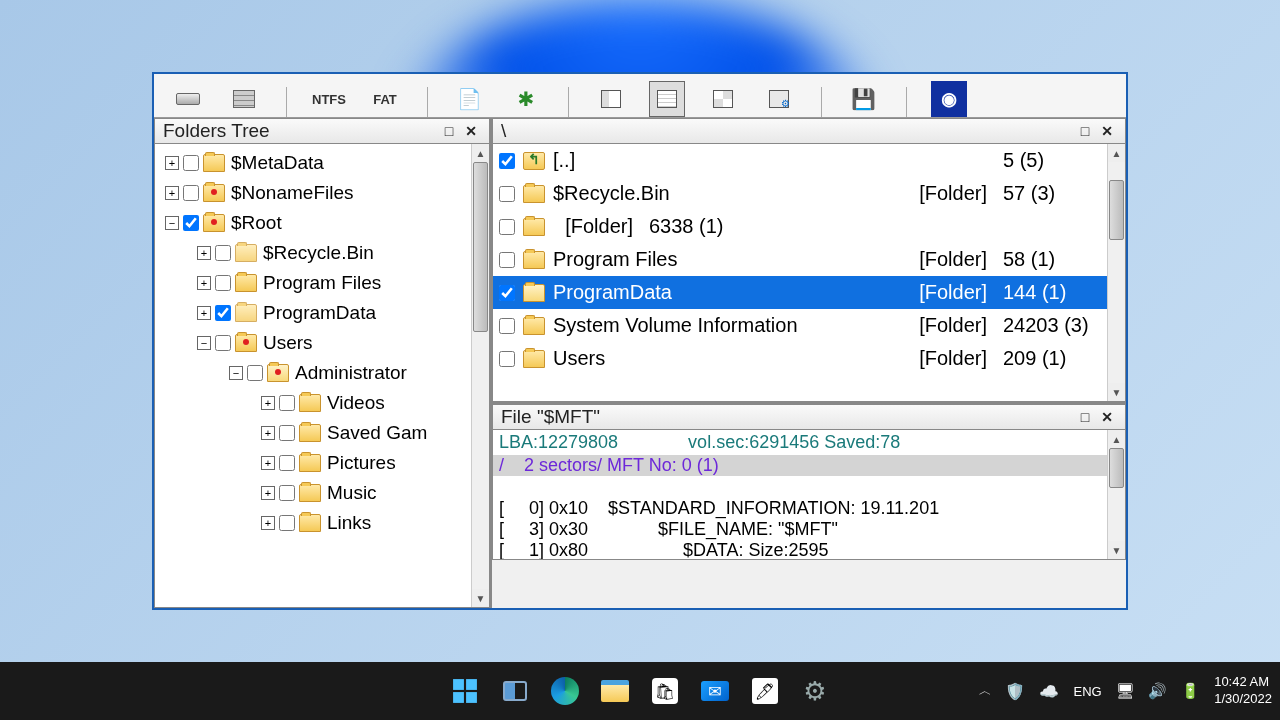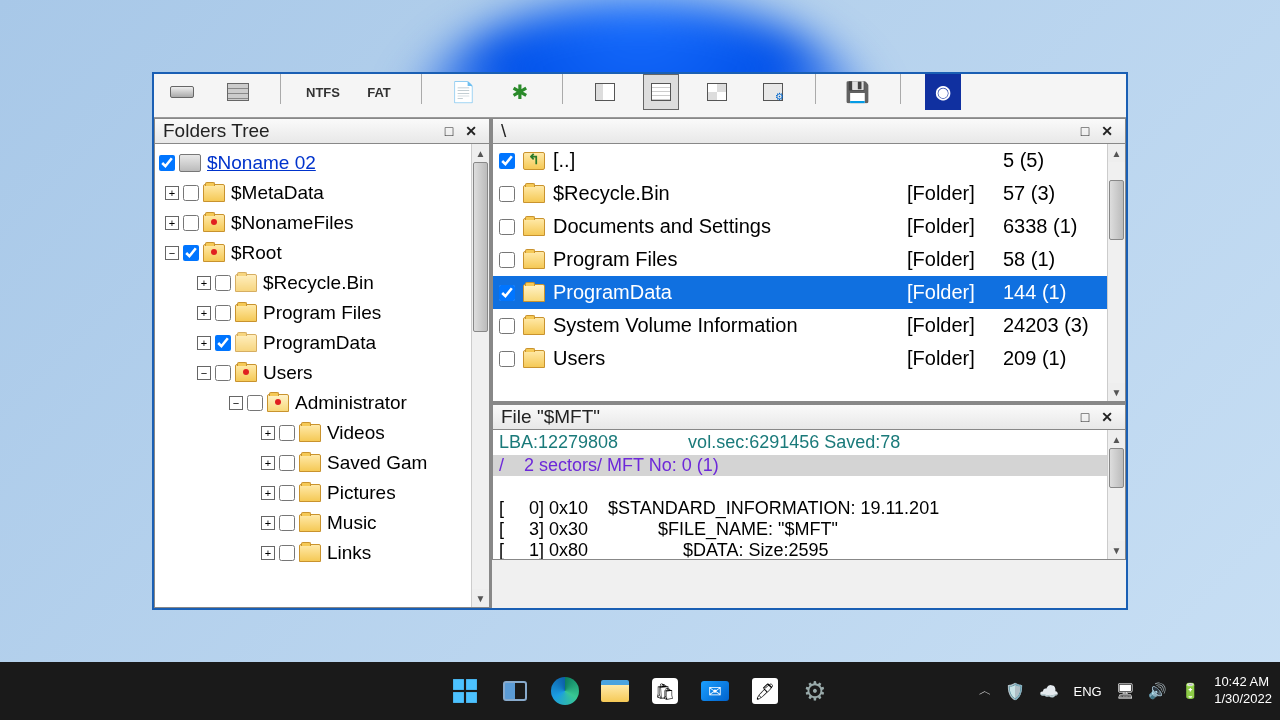--- a/index.html
+++ b/index.html
@@ -1,20 +1,20 @@
 <!DOCTYPE html>
 <html><head>
 <meta charset="utf-8">
 <style>
 *{box-sizing:border-box;margin:0;padding:0;font-family:"Segoe UI",Tahoma,sans-serif}
 body{width:1280px;height:720px;overflow:hidden;background:linear-gradient(135deg,#a8c8e8 0%,#c8dff4 100%);position:relative}
 .desktop-bg{position:absolute;inset:0;background:radial-gradient(ellipse 400px 300px at 50% 30%,rgba(0,100,255,.6) 0%,transparent 60%),linear-gradient(135deg,#a8c8e8 0%,#c8dff4 100%)}
 .bloom{position:absolute;top:0;left:50%;transform:translateX(-50%);width:500px;height:300px;background:radial-gradient(circle at 50% 0%,#1a6fff 0%,#0050e8 40%,transparent 70%);border-radius:50%;filter:blur(20px)}
 .app-window{position:absolute;top:72px;left:152px;width:976px;height:538px;background:#f0f0f0;border:2px solid #1a5fb4}
-.toolbar{height:44px;background:#f5f5f5;border-bottom:1px solid #999;display:flex;align-items:flex-start;padding:0 10px;gap:20px}
+.toolbar{height:44px;background:#f5f5f5;border-bottom:1px solid #999;display:flex;align-items:flex-end;padding:0 16px;gap:20px}
 .tool-btn{width:36px;height:36px;background:#f5f5f5;border:1px solid transparent;display:flex;align-items:center;justify-content:center;cursor:pointer}
 .tool-btn.active{border:1px solid #666;background:#ddd}
 .tool-sep{width:1px;height:30px;background:#aaa;margin:0 4px}
 .panels{display:flex;height:calc(100% - 44px)}
 .left-panel{width:338px;border-right:2px solid #888;display:flex;flex-direction:column}
 .right-panel{flex:1;display:flex;flex-direction:column}
 .panel-header{height:26px;background:linear-gradient(#fafafa,#e8e8e8);border:1px solid #888;display:flex;align-items:center;padding:0 8px;font-size:19px;color:#222}
 .panel-ctrls{margin-left:auto;display:flex;gap:2px}
 .pctrl{width:20px;height:20px;display:flex;align-items:center;justify-content:center;cursor:pointer;font-size:14px;font-weight:bold}
 .panel-body{flex:1;background:#fff;overflow:hidden;position:relative;border:1px solid #888;border-top:none}
@@ -36,21 +36,21 @@
 .scroll-thumb{position:absolute;left:1px;right:1px;background:linear-gradient(90deg,#ddd,#bbb);border:1px solid #888;border-radius:2px}
 .scroll-arrow{position:absolute;left:0;right:0;height:18px;background:#eee;display:flex;align-items:center;justify-content:center;font-size:10px;color:#555}
 .file-list{font-size:20px}
 .fl-header{display:flex;height:30px;background:linear-gradient(#fafafa,#e8e8e8);border-bottom:1px solid #aaa}
 .fl-hcol{padding:4px 8px;border-right:1px solid #ccc}
 .fl-row{display:flex;align-items:center;height:33px;padding-left:6px}
 .fl-row.sel{background:#1070e0;color:#fff}
 .fl-chk{width:16px;height:16px;margin-right:8px;flex-shrink:0}
 .fl-ico{width:22px;height:18px;margin-right:8px;flex-shrink:0}
 .fl-name{flex:1;white-space:nowrap;overflow:hidden}
-.fl-size{width:88px;text-align:left;padding-right:8px}
+.fl-size{width:88px;text-align:right;padding-right:8px}
 .fl-mft{width:130px;padding-left:8px}
 .up-ico{background:linear-gradient(#ffe9a8,#f5c956);border:1px solid #c9932e;border-radius:2px;position:relative}
 .up-ico::after{content:"↰";position:absolute;top:-2px;left:4px;font-size:14px;color:#2a7a2a;font-weight:bold}
 .bottom-pane{height:158px;border-top:2px solid #888;display:flex;flex-direction:column}
 .mft-body{flex:1;background:#fff;font-family:"Consolas","Courier New",monospace;font-size:18px;padding:2px 6px;position:relative;border:1px solid #888;border-top:none;overflow:hidden;white-space:pre}
 .mft-l1{color:#1a7a7a}
 .mft-l2{background:#d4d4d4;color:#6d28d9;display:block;margin:2px -6px;padding:0 6px}
 .taskbar{position:absolute;bottom:0;left:0;right:0;height:58px;background:#1a1a1a;display:flex;align-items:center}
 .tb-center{position:absolute;left:50%;transform:translateX(-50%);display:flex;gap:8px;align-items:center}
 .tb-icon{width:42px;height:42px;display:flex;align-items:center;justify-content:center;border-radius:4px;cursor:pointer}
@@ -116,26 +116,20 @@
       <div class="panel-header">
         <span>Folders Tree</span>
         <div class="panel-ctrls">
           <span class="pctrl">□</span>
           <span class="pctrl">✕</span>
         </div>
       </div>
       <div class="panel-body">
         <div class="tree">
           <div class="tree-row">
-              <span class="tree-indent" style="width:4px"></span>
-              <input type="checkbox" class="tree-chk" checked="" style="">
-              <span class="tree-ico drive-ico"></span>
-              <span class="tree-label hot">$Noname 02</span>
-            </div>
-          <div class="tree-row">
               <span class="tree-indent" style="width:10px"></span>
               <span class="tree-exp">+</span>
               <input type="checkbox" class="tree-chk" style="">
               <span class="tree-ico folder-ico"></span>
               <span class="tree-label">$MetaData</span>
             </div>
           <div class="tree-row">
               <span class="tree-indent" style="width:10px"></span>
               <span class="tree-exp">+</span>
               <input type="checkbox" class="tree-chk" style="">
@@ -249,21 +243,20 @@
               <div class="fl-row">
                 <input type="checkbox" class="fl-chk" style="">
                 <span class="fl-ico folder-ico"></span>
                 <span class="fl-name">$Recycle.Bin</span>
                 <span class="fl-size">[Folder]</span>
                 <span class="fl-mft">57 (3)</span>
               </div>
               <div class="fl-row">
                 <input type="checkbox" class="fl-chk" style="">
                 <span class="fl-ico folder-ico"></span>
-                <span class="fl-name">Documents and Settings</span>
                 <span class="fl-size">[Folder]</span>
                 <span class="fl-mft">6338 (1)</span>
               </div>
               <div class="fl-row">
                 <input type="checkbox" class="fl-chk" style="">
                 <span class="fl-ico folder-ico"></span>
                 <span class="fl-name">Program Files</span>
                 <span class="fl-size">[Folder]</span>
                 <span class="fl-mft">58 (1)</span>
               </div>

